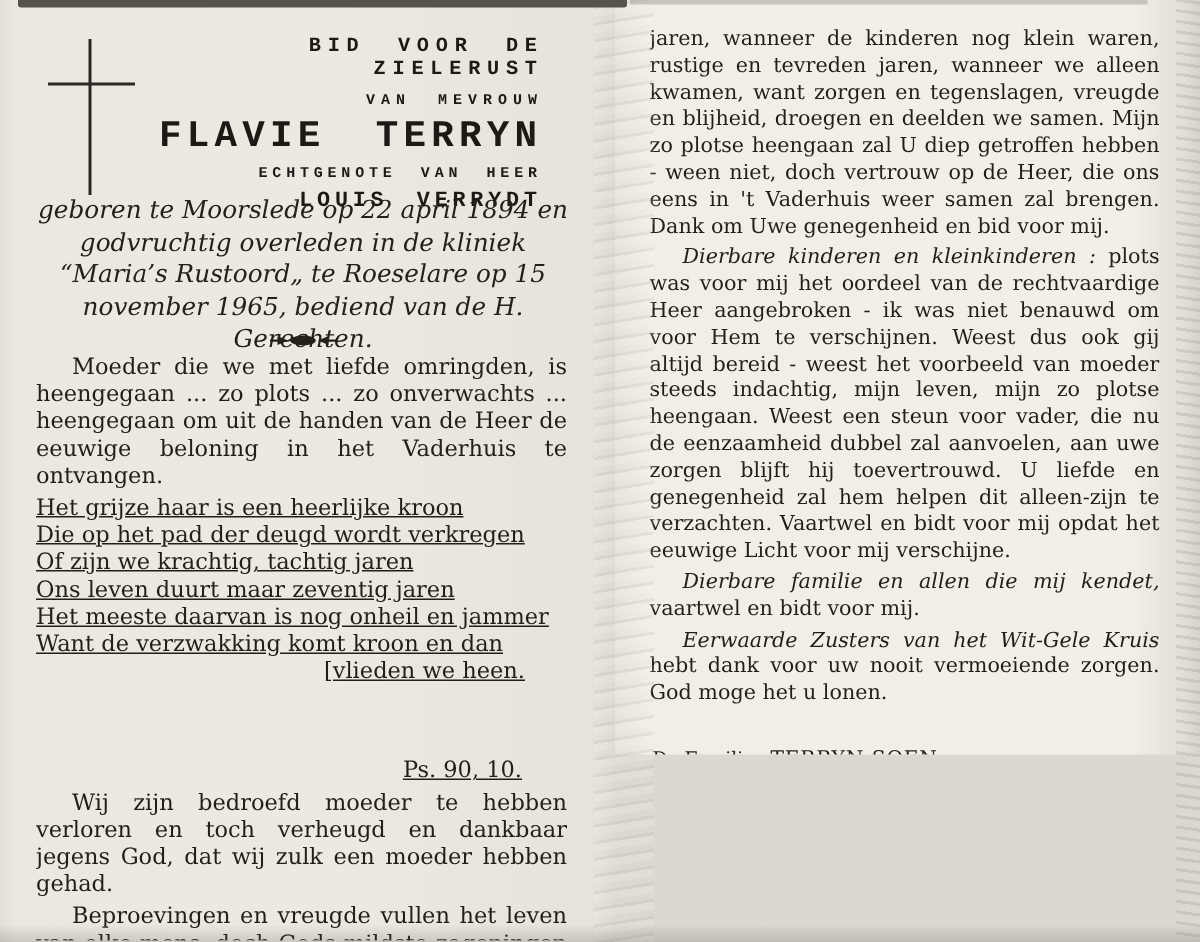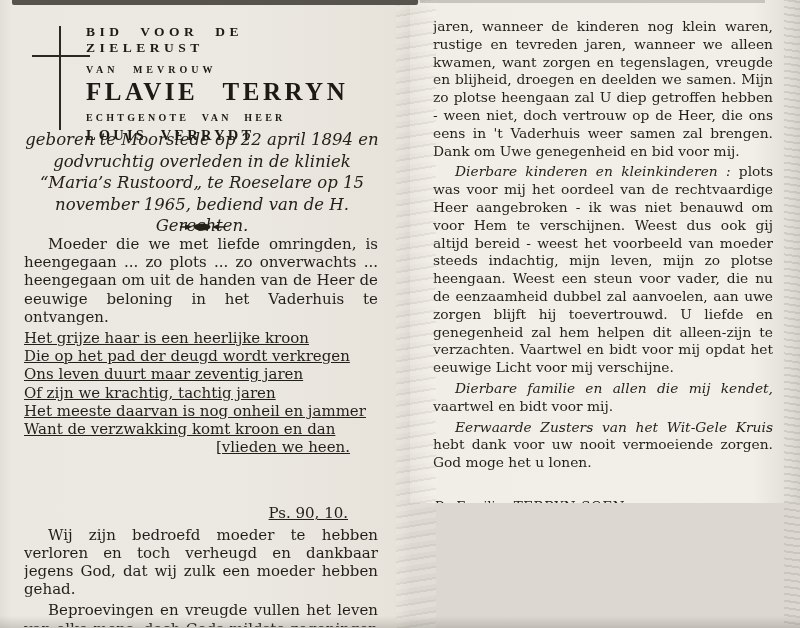--- a/index.html
+++ b/index.html
@@ -31,22 +31,22 @@
     background:linear-gradient(180deg,rgba(90,87,80,0) 0,rgba(90,87,80,.22) 100%);}
   .edge-right{position:absolute;right:0;top:0;width:16px;height:628px;
     background:repeating-linear-gradient(8deg, rgba(150,146,138,.0) 0 5px, rgba(150,146,138,.25) 5px 7px);}
 
   
   .cross{position:absolute;left:32px;top:26px;width:58px;height:104px;}
   .cross .v{position:absolute;left:27px;top:0;width:2px;height:104px;background:#2b2824;}
   .cross .h{position:absolute;left:0;top:29px;width:58px;height:2px;background:#2b2824;}
 
   .lheader{
-    position:absolute;left:86px;top:24px;width:272px;text-align:left;
-    font-family:Liberation Serif, serif;font-weight:bold;color:#1d1a16;
+    position:absolute;left:86px;top:24px;width:272px;text-align:right;
+    font-family:Liberation Mono, monospace;font-weight:bold;color:#1d1a16;
   }
   .h-invocation{font-size:13.5px;letter-spacing:4.5px;word-spacing:9px;margin-right:-4.5px;}
   .h-ofmrs{font-size:10px;letter-spacing:4px;word-spacing:8px;margin:8px -4px 0 0;}
   .h-name{font-size:25px;letter-spacing:3.5px;word-spacing:15px;margin:3px -3.5px 0 0;}
   .h-spouseof{font-size:10px;letter-spacing:3.2px;word-spacing:7px;margin:6px -3.2px 0 0;}
   .h-spouse{font-size:14.5px;letter-spacing:3.2px;word-spacing:7px;margin:4px -3.2px 0 0;}
 
   .vitals{
     position:absolute;left:24px;top:129px;width:356px;margin:0;
     font-style:italic;font-size:16.5px;line-height:21.5px;text-align:center;color:#252119;
@@ -116,22 +116,22 @@
         <path d="M37 5 H45" stroke="#242119" stroke-width="1.5"></path>
       </svg>
     </div>
 
     <div class="lbody">
       <p class="ind">Moeder die we met liefde omringden, is heengegaan ... zo plots ... zo onverwachts ... heengegaan om uit de handen van de Heer de eeuwige beloning in het Vaderhuis te ontvangen.</p>
 
       <div class="poem">
         <div class="poem-line">Het grijze haar is een heerlijke kroon</div>
         <div class="poem-line">Die op het pad der deugd wordt verkregen</div>
+        <div class="poem-line">Of zijn we krachtig, tachtig jaren</div>
         <div class="poem-line">Ons leven duurt maar zeventig jaren</div>
-        <div class="poem-line">Of zijn we krachtig, tachtig jaren</div>
         <div class="poem-line">Het meeste daarvan is nog onheil en jammer</div>
         <div class="poem-line">Want de verzwakking komt kroon en dan</div>
         <div class="poem-overflow">[vlieden we heen.</div>
         <div class="psalm-ref">Ps. 90, 10.</div>
       </div>
 
       <p class="ind gap">Wij zijn bedroefd moeder te hebben verloren en toch verheugd en dankbaar jegens God, dat wij zulk een moeder hebben gehad.</p>
       <p class="ind gap">Beproevingen en vreugde vullen het leven van elke mens, doch Gods mildste zegeningen en ook Gods zwaarste kruis, beiden heeft ze steeds dankbaar aanvaard.</p>
 
     </div>

